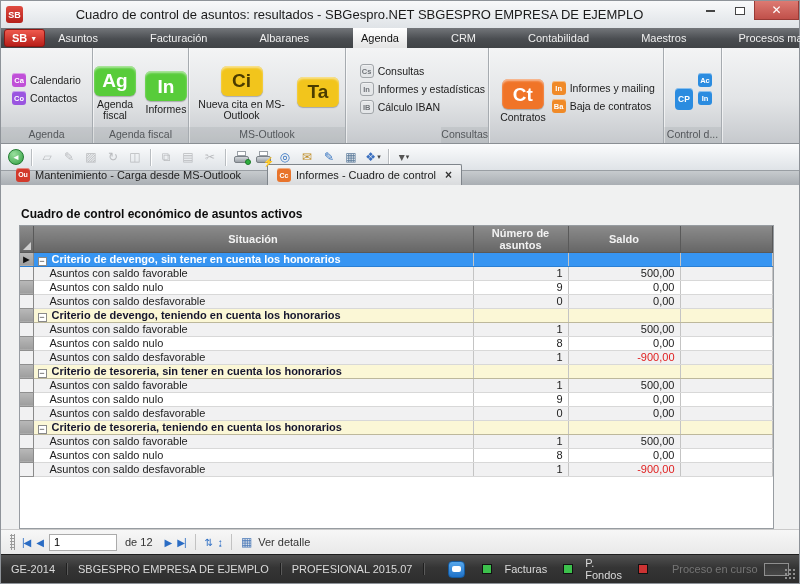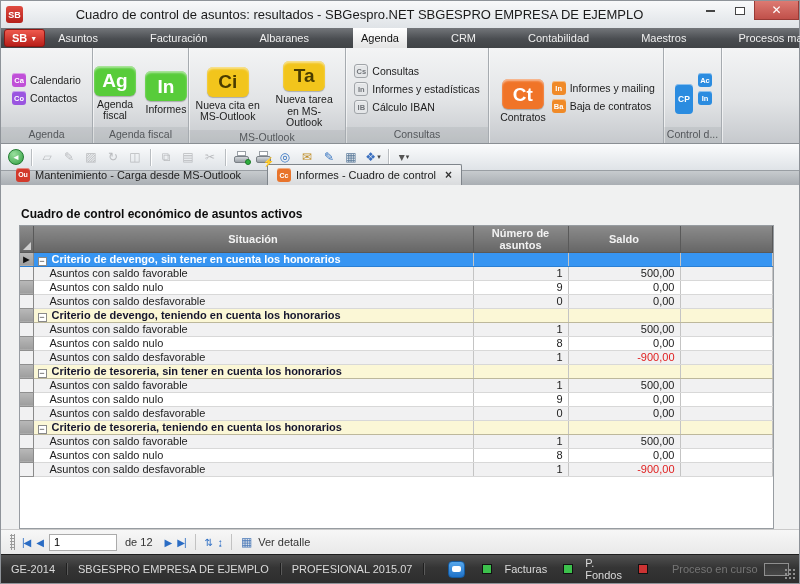--- a/index.html
+++ b/index.html
@@ -43,34 +43,34 @@
   .mdi { display:flex; align-items:center; gap:9px; margin-left:7px; color:#d8d8d8; }
   .mdi .mindash { width:8px; height:2px; background:#d8d8d8; }
 
   
   .ribbon { height:96px; flex:none; display:flex;
             background:linear-gradient(#f3f4f5,#e2e4e6 55%,#c6c9cd);
             border-bottom:1px solid #8a8f94; }
   .rgroup { display:flex; flex-direction:column; border-right:1px solid #a6abb0;
             box-shadow:1px 0 0 rgba(255,255,255,.6); flex:none; overflow:hidden; }
   .rgroup:nth-of-type(1){ width:92px; } .rgroup:nth-of-type(2){ width:96px; }
-  .rgroup:nth-of-type(3){ width:157px; } .rgroup:nth-of-type(4){ width:143px; }
+  .rgroup:nth-of-type(3){ width:157px; } .rgroup:nth-of-type(4){ width:143px;align-items:flex-end; }
   .rgroup:nth-of-type(5){ width:175px; } .rgroup:nth-of-type(6){ width:58px; }
   .rfill { flex:1; }
   .ritems { flex:1; display:flex; justify-content:center; padding:3px 3px 0; gap:3px; }
   .rcol { display:flex; flex-direction:column; justify-content:center; }
   .ritem { color:#1c1c1c; }
   .ritem.small { display:flex; align-items:center; gap:4px; font-size:10.5px; margin:2px 0; white-space:nowrap; }
   .ritem.large { display:flex; flex-direction:column; align-items:center; text-align:center;
                  font-size:10.5px; line-height:11.5px; padding:1px 3px; }
   .ritem.medium { display:flex; align-items:center; justify-content:center; padding:2px; }
   .sicon { width:14px; height:14px; border-radius:3px; color:#fff; font-size:7.5px; font-weight:bold;
            display:flex; align-items:center; justify-content:center; flex:none;
            box-shadow:inset 0 1px 0 rgba(255,255,255,.45); }
-  .micon { width:18px; height:30px; border-radius:4px; color:#fff; font-size:8.5px; font-weight:bold;
+  .micon { width:18px; height:22px; border-radius:4px; color:#fff; font-size:8.5px; font-weight:bold;
            display:flex; align-items:center; justify-content:center;
            box-shadow:inset 0 1px 0 rgba(255,255,255,.45);margin-top:20px; }
   .licon { width:42px; height:30px; border-radius:6px; color:#fff; font-size:19px; font-weight:bold;
            display:flex; align-items:center; justify-content:center; margin:9px 0 3px;
            box-shadow:inset 0 2px 2px rgba(255,255,255,.5), 0 1px 1px rgba(0,0,0,.25); }
   .rglabel { height:16px; line-height:15px; text-align:center; font-size:10.5px; color:#54575b;
              background:rgba(90,95,100,.10); white-space:nowrap; overflow:hidden; }
 
   
   .toolbar { height:27px; flex:none; display:flex; align-items:center; gap:2px; padding:0 5px;
@@ -254,21 +254,20 @@
         <div class="ritems">
           <div class="rcol">
             <div class="ritem large">
               <span class="licon" style="background: linear-gradient(rgb(242, 197, 28), rgb(242, 197, 28)) rgb(242, 197, 28); color: rgb(74, 60, 0);">Ci</span>
               <span class="rlbl">Nueva cita en MS-Outlook</span>
             </div>
           </div>
           <div class="rcol">
             <div class="ritem large">
               <span class="licon" style="background: linear-gradient(rgb(242, 197, 28), rgb(242, 197, 28)) rgb(242, 197, 28); color: rgb(74, 60, 0);">Ta</span>
-              <span class="rlbl">Nueva tarea en MS-Outlook</span>
             </div>
           </div>
         </div>
         <div class="rglabel">MS-Outlook</div>
       </div>
       <div class="rgroup">
         <div class="ritems">
           <div class="rcol">
             <div class="ritem small">
               <span class="sicon" style="background: linear-gradient(rgb(228, 230, 232), rgb(228, 230, 232)) rgb(228, 230, 232); color: rgb(111, 115, 120); border: 1px solid rgb(160, 164, 168);">Cs</span>

